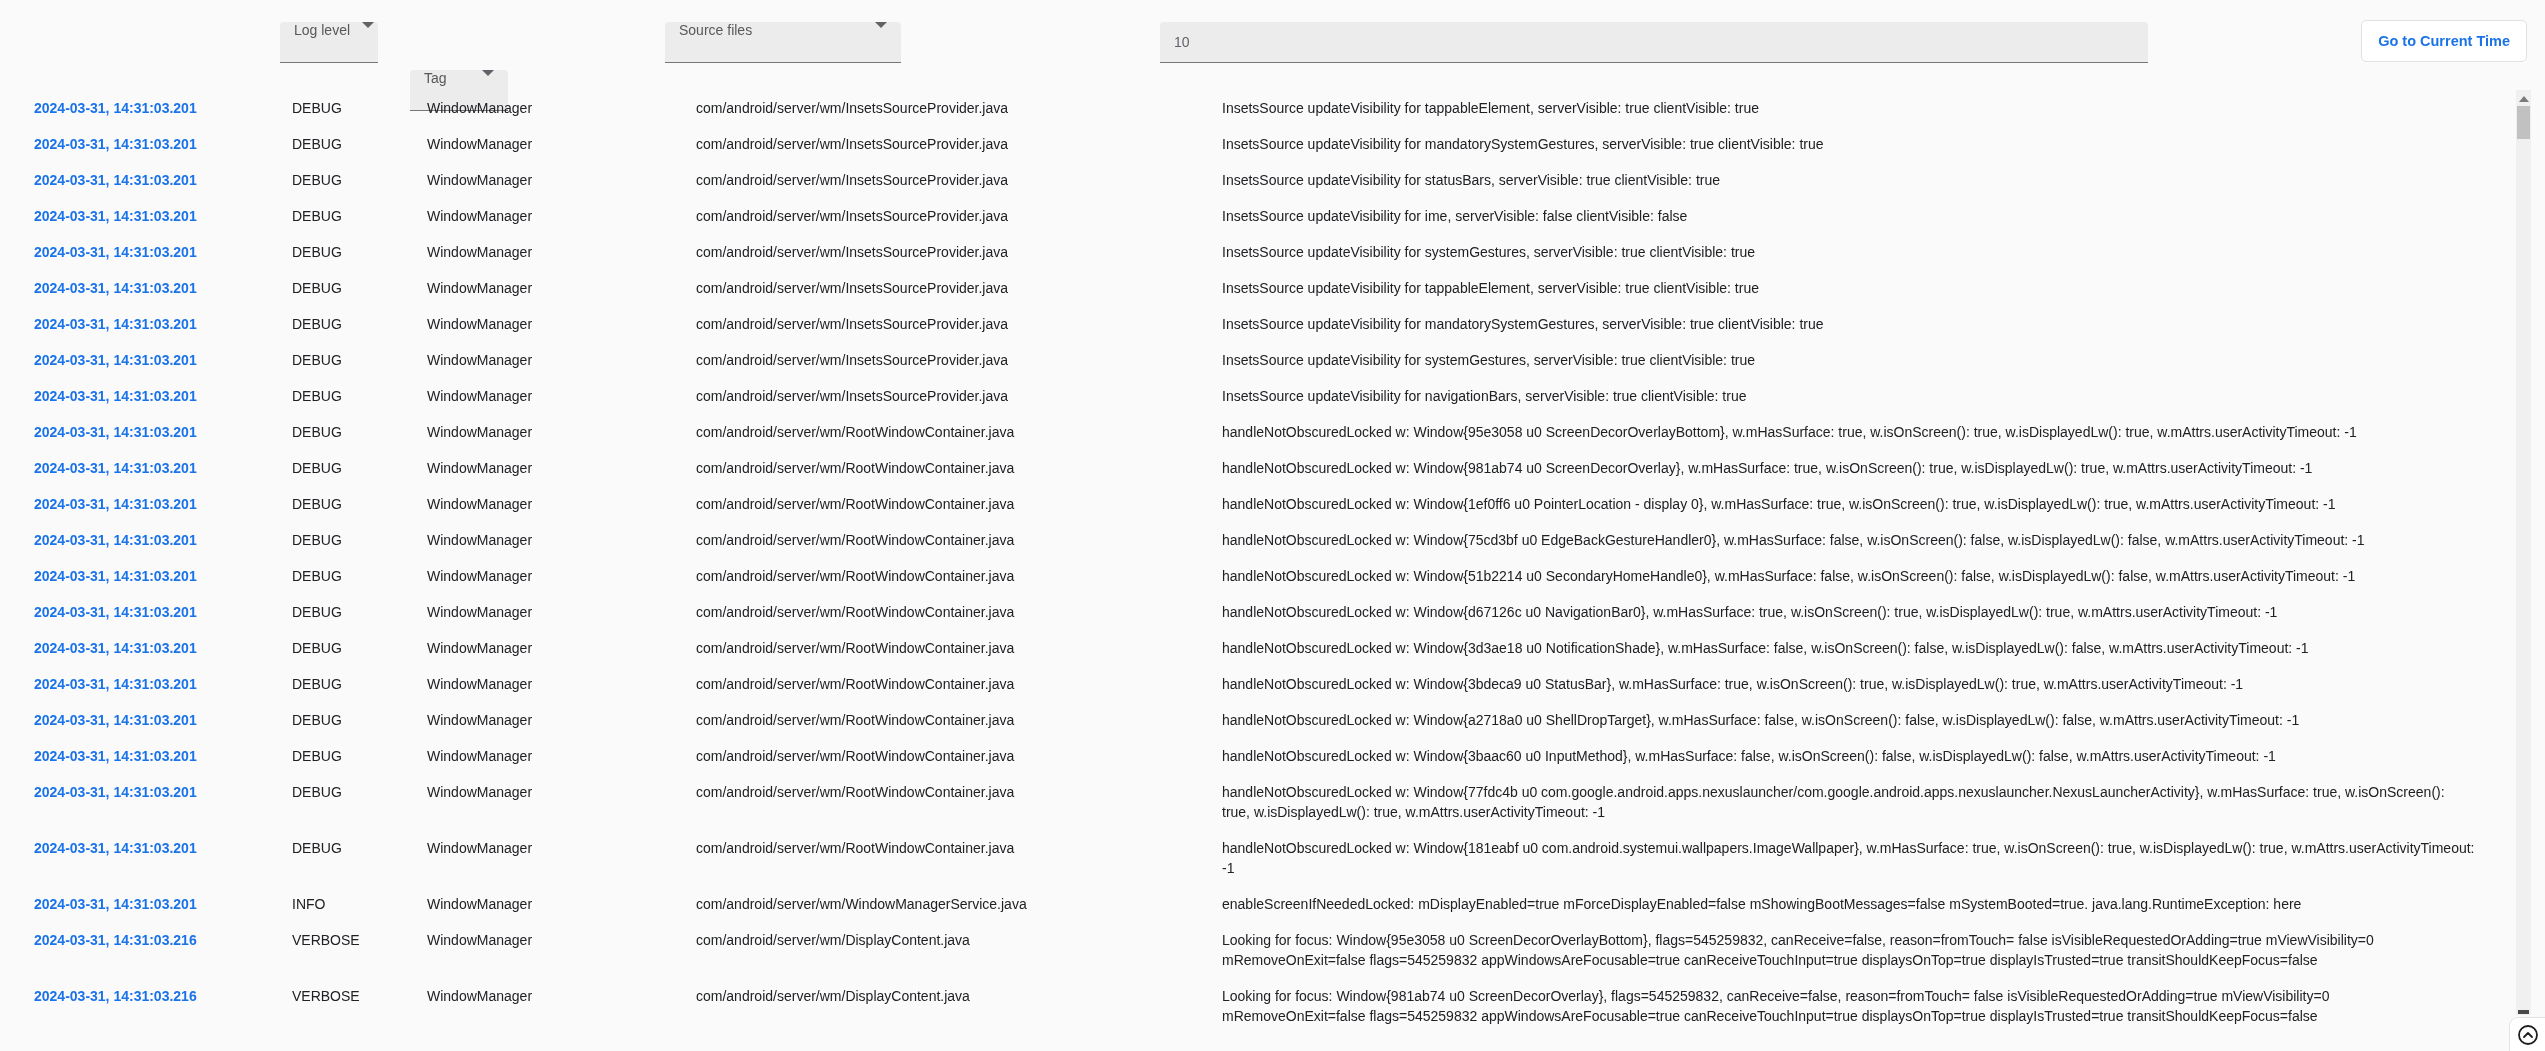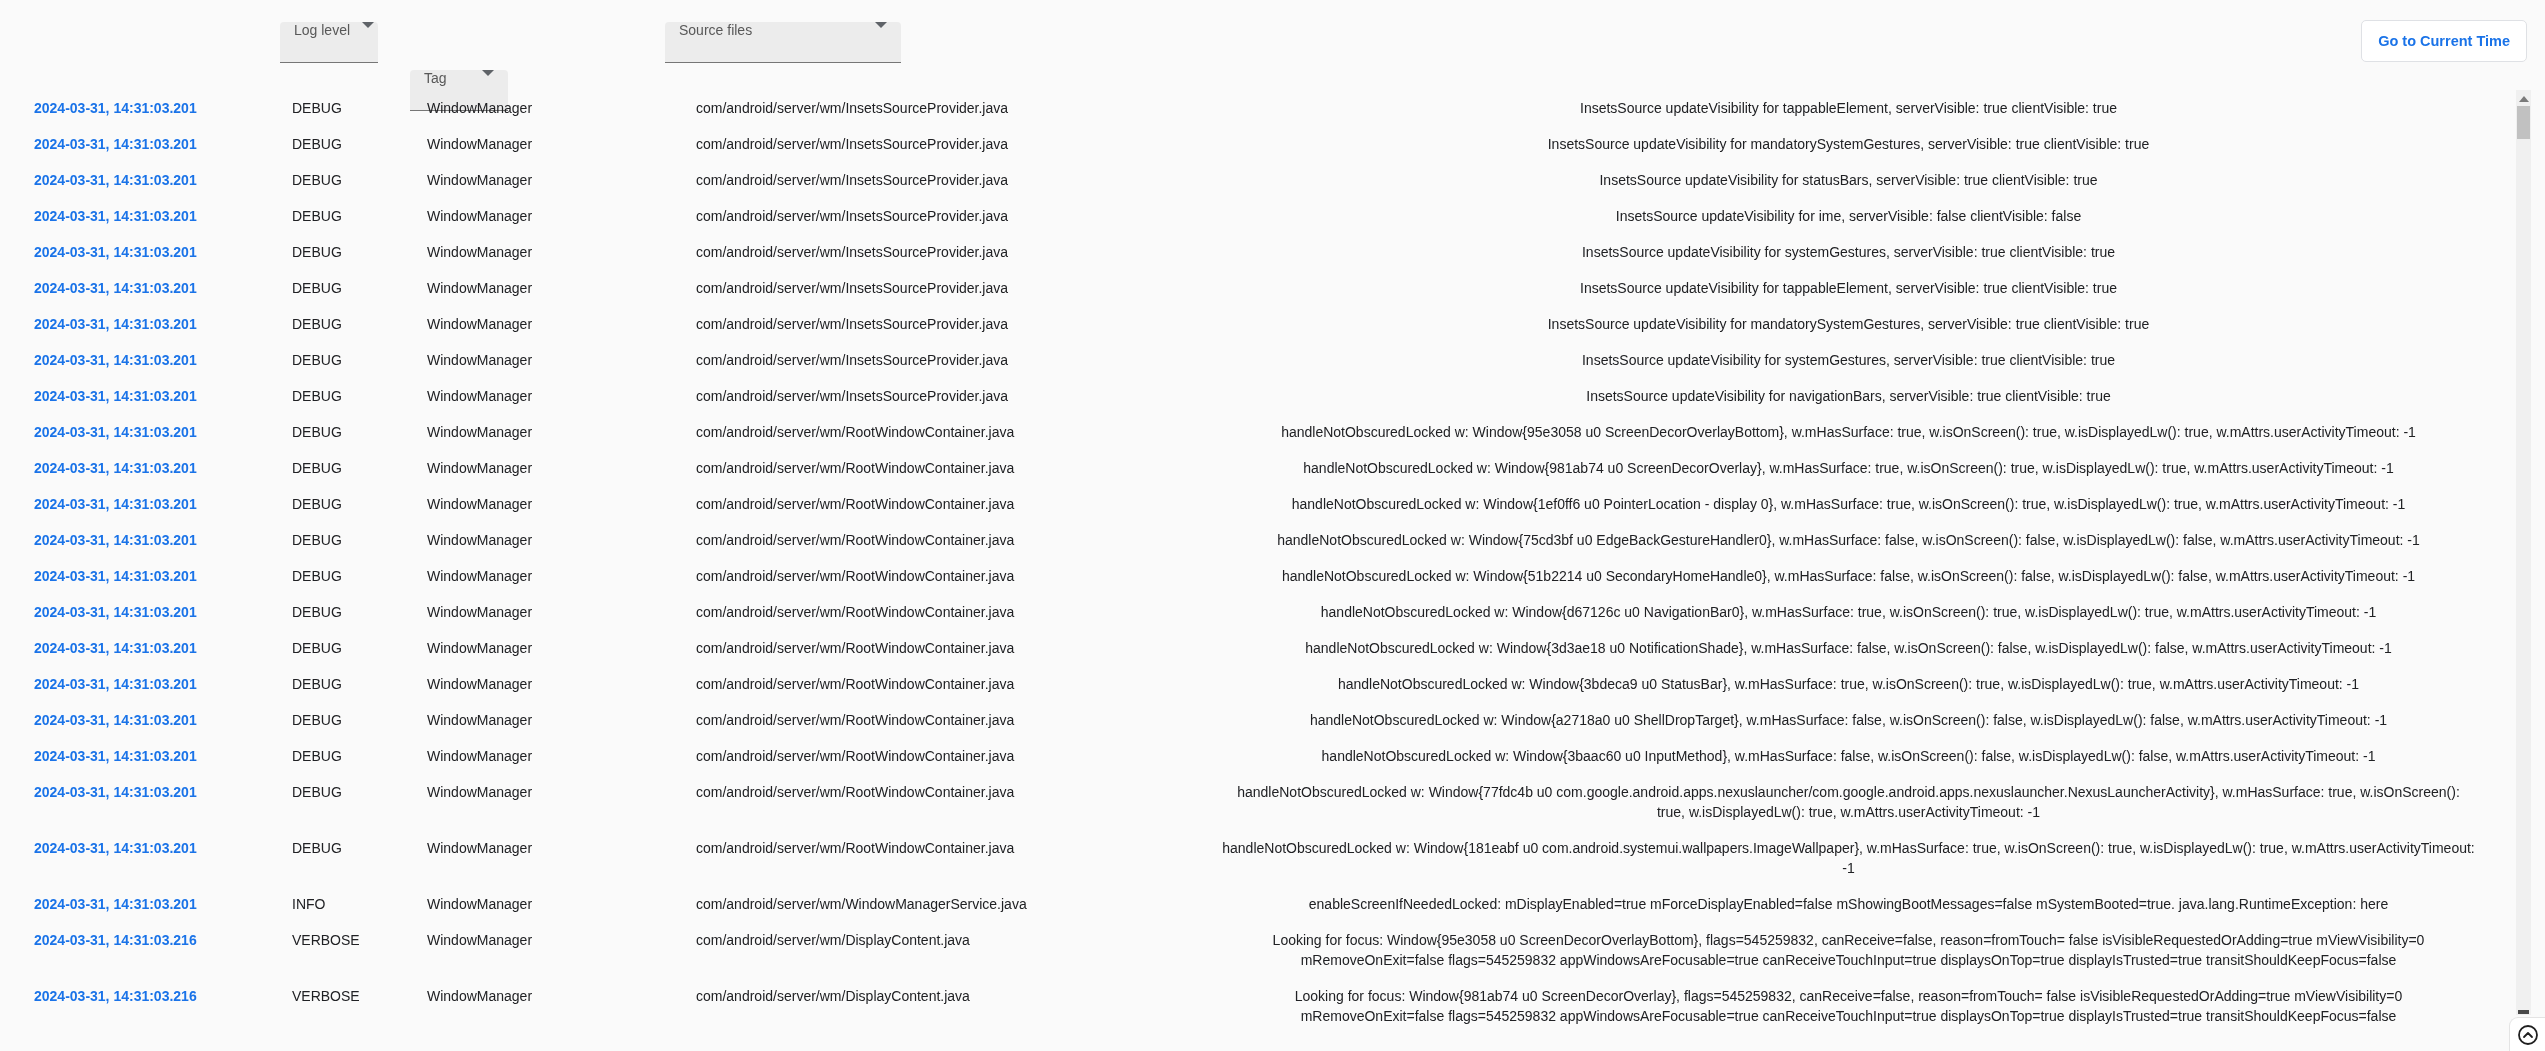--- a/index.html
+++ b/index.html
@@ -29,21 +29,21 @@
     font-family:"Liberation Sans",sans-serif;
   }
 
   
   .log-table { position:absolute; top:90px; left:0; width:2530px; }
   .log-row {
     display:grid; grid-template-columns:258px 135px 269px 526px 1fr;
     padding:8px 55px 8px 34px; line-height:20px; font-size:14px; cursor:default;
   }
   .cell { white-space:nowrap; overflow:hidden; }
-  .cell.msg { white-space:normal; overflow:visible; word-break:break-word;text-align:center; }
+  .cell.msg { white-space:normal; overflow:visible; word-break:break-word; }
   .cell.ts { color:#1a73e8; font-weight:bold; cursor:pointer; }
 
   
   .scrollbar-track { position:absolute; top:90px; right:14px; width:15px; height:925px; background:#f0f0f0; }
   .scroll-up-arrow { position:absolute; top:6px; left:2.5px; width:0; height:0;
     border-left:5px solid transparent; border-right:5px solid transparent;
     border-bottom:6px solid #7a7a7a; }
   .scroll-thumb { position:absolute; top:16px; left:1px; width:13px; height:33px; background:#c1c1c1; }
   .scroll-down-dash { position:absolute; bottom:1px; left:2px; width:11px; height:4px; background:#4a4a4a; }
 
@@ -68,20 +68,21 @@
   <div class="mat-select" id="sel-tag">
     <span class="lbl">Tag</span>
     <span class="arrow-down"></span>
   </div>
 
   <div class="mat-select" id="sel-source">
     <span class="lbl">Source files</span>
     <span class="arrow-down"></span>
   </div>
 
+  <input class="mat-input" id="filter-input" type="text" value="10" style="">
 
   <button id="go-current">Go to Current Time</button>
 </div>
 
 <div class="log-table">
   <div class="log-row">
     <div class="cell ts">2024-03-31, 14:31:03.201</div>
     <div class="cell">DEBUG</div>
     <div class="cell">WindowManager</div>
     <div class="cell">com/android/server/wm/InsetsSourceProvider.java</div>

